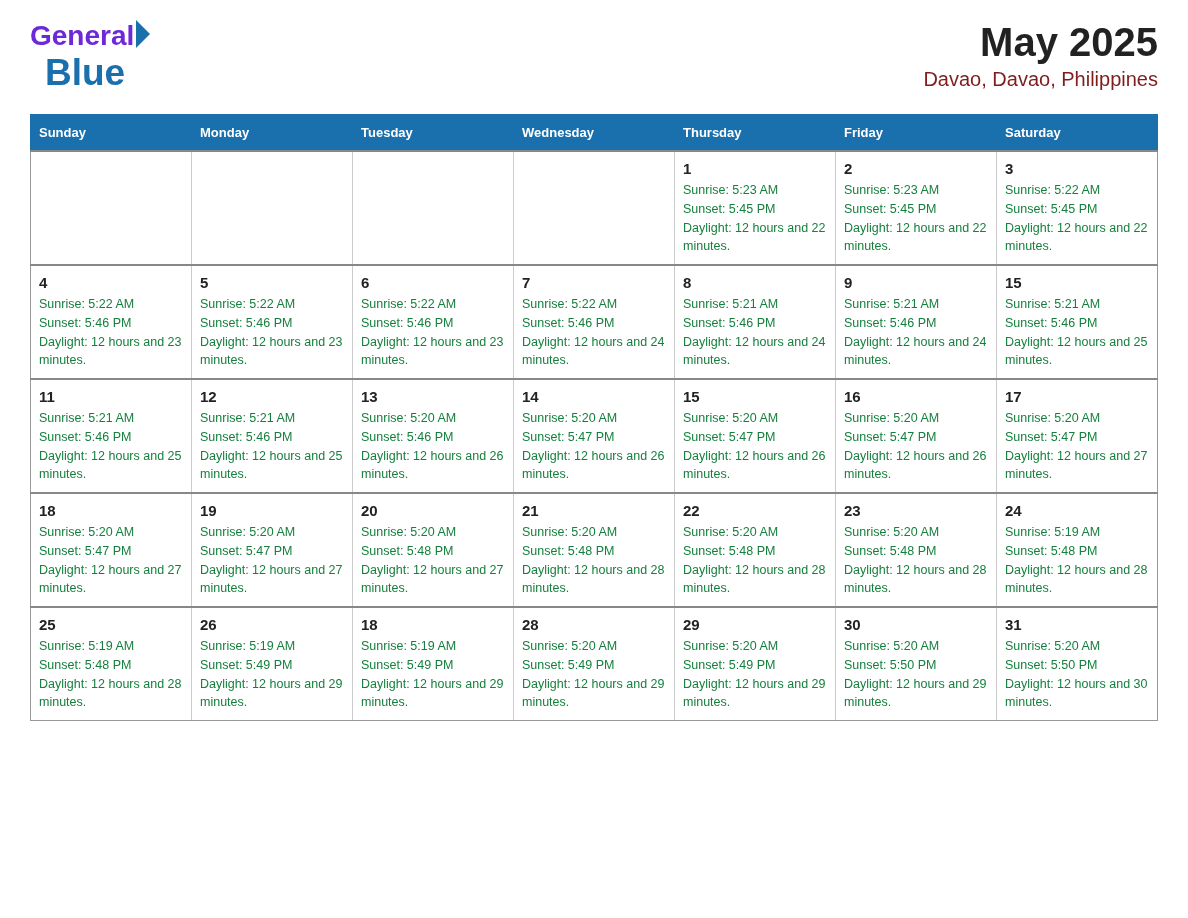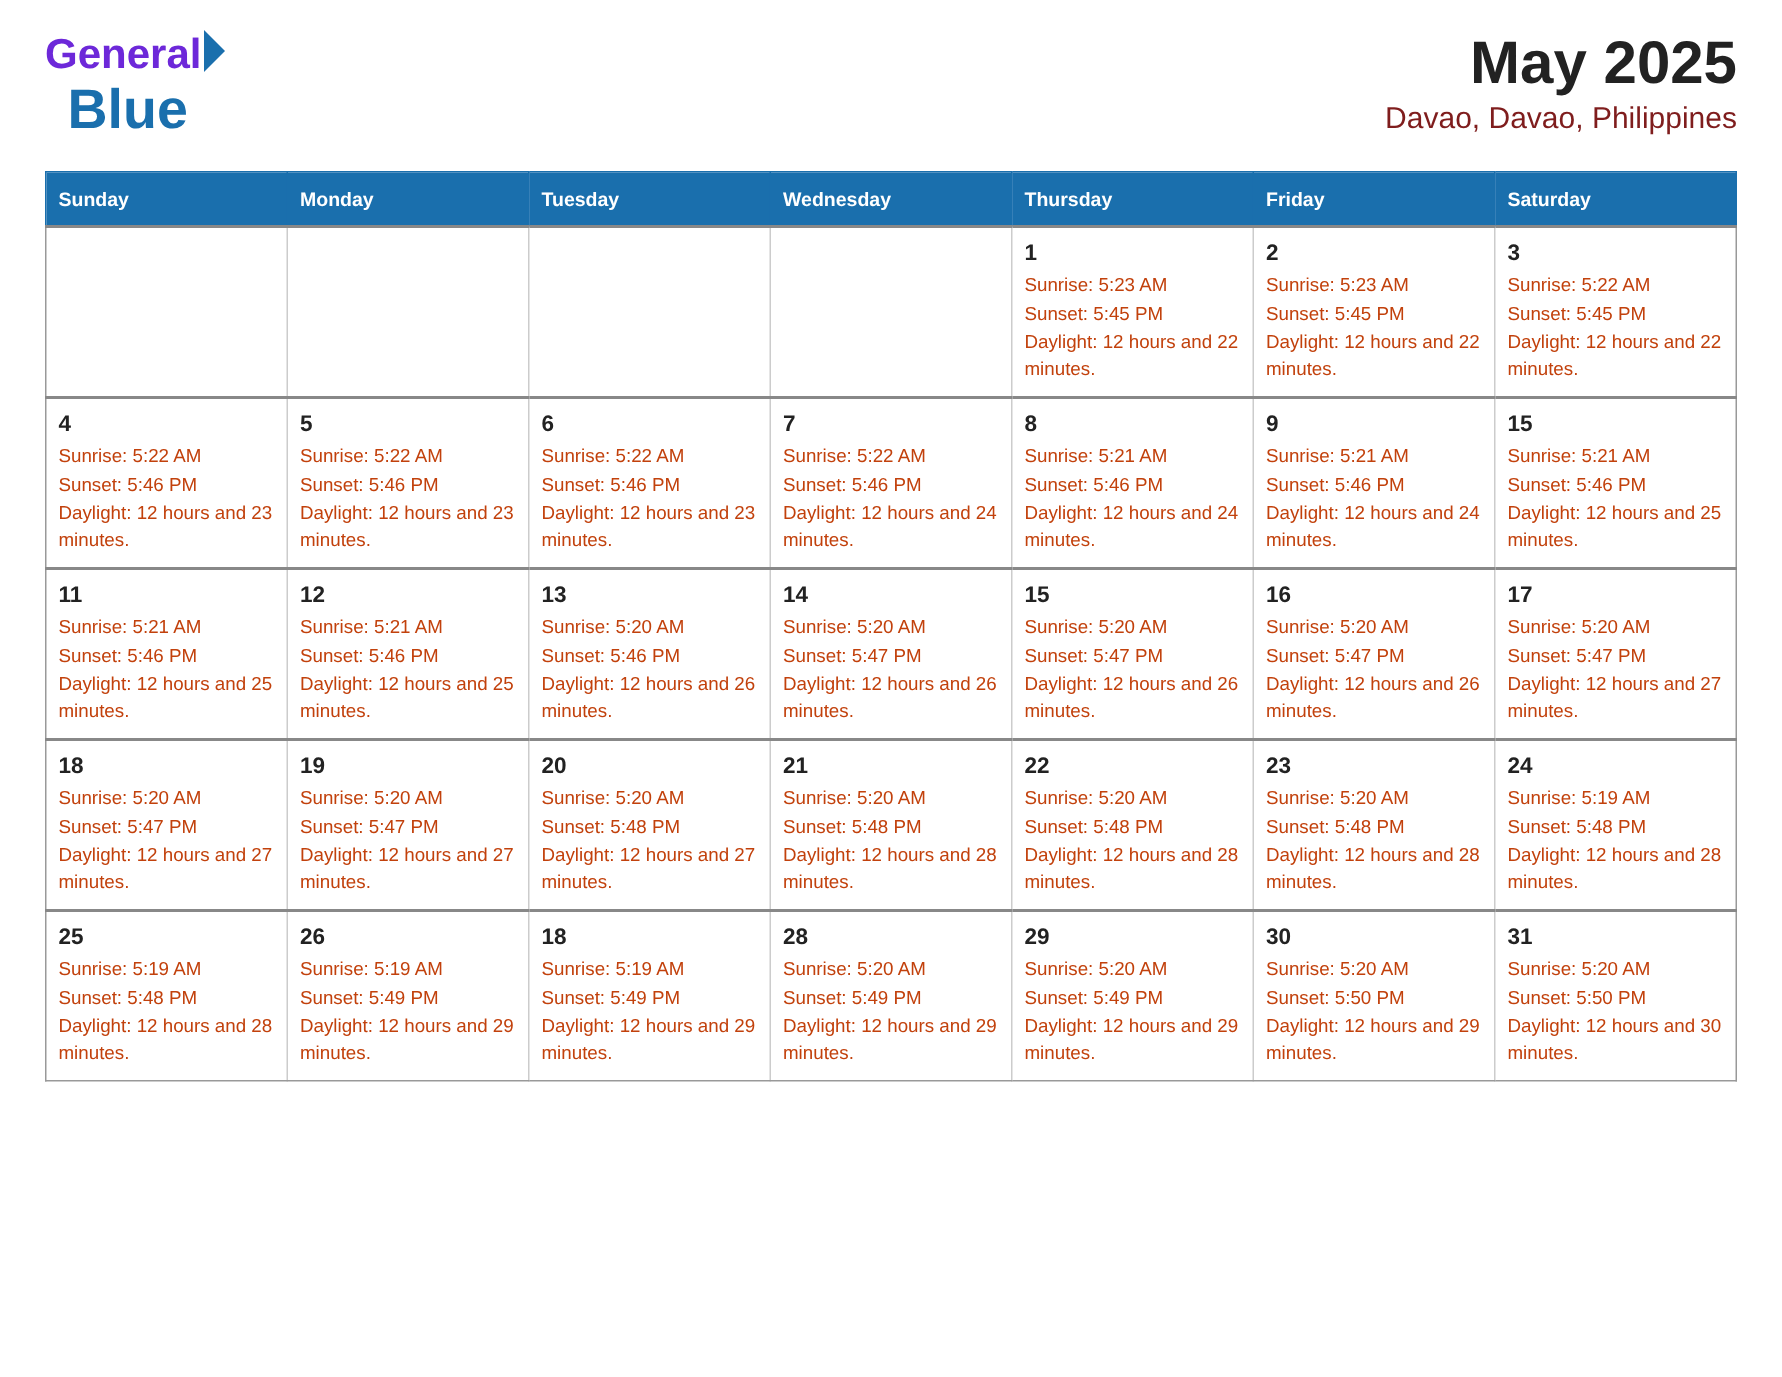--- a/index.html
+++ b/index.html
@@ -86,21 +86,21 @@
     }
     .day-num {
       font-size: 15px;
       font-weight: bold;
       color: #222;
       display: block;
       margin-bottom: 4px;
     }
     .day-info {
       font-size: 12.5px;
-      color: #c2410c;
+      color: #15803d;
       line-height: 1.5;
     }
     tbody tr:last-child td {
       border-bottom: 1px solid #999;
     }
     tbody tr td:first-child {
       border-left: 1px solid #999;
     }
     tbody tr td:last-child {
       border-right: 1px solid #999;

